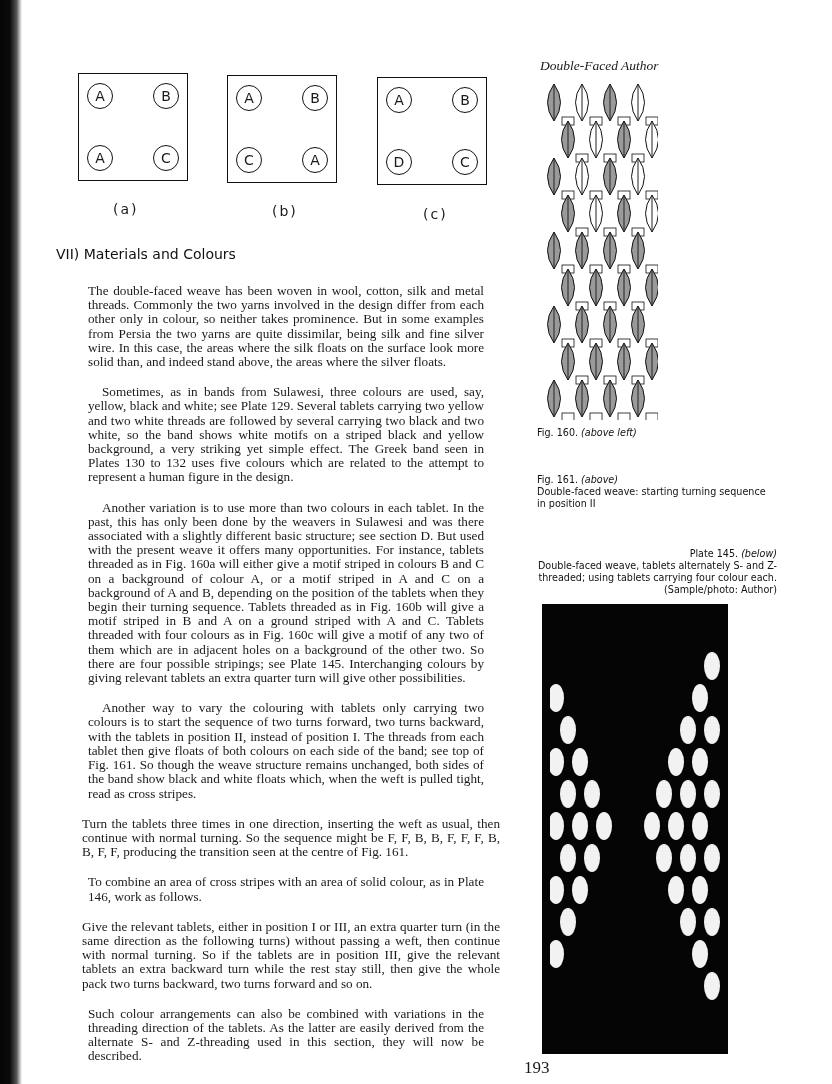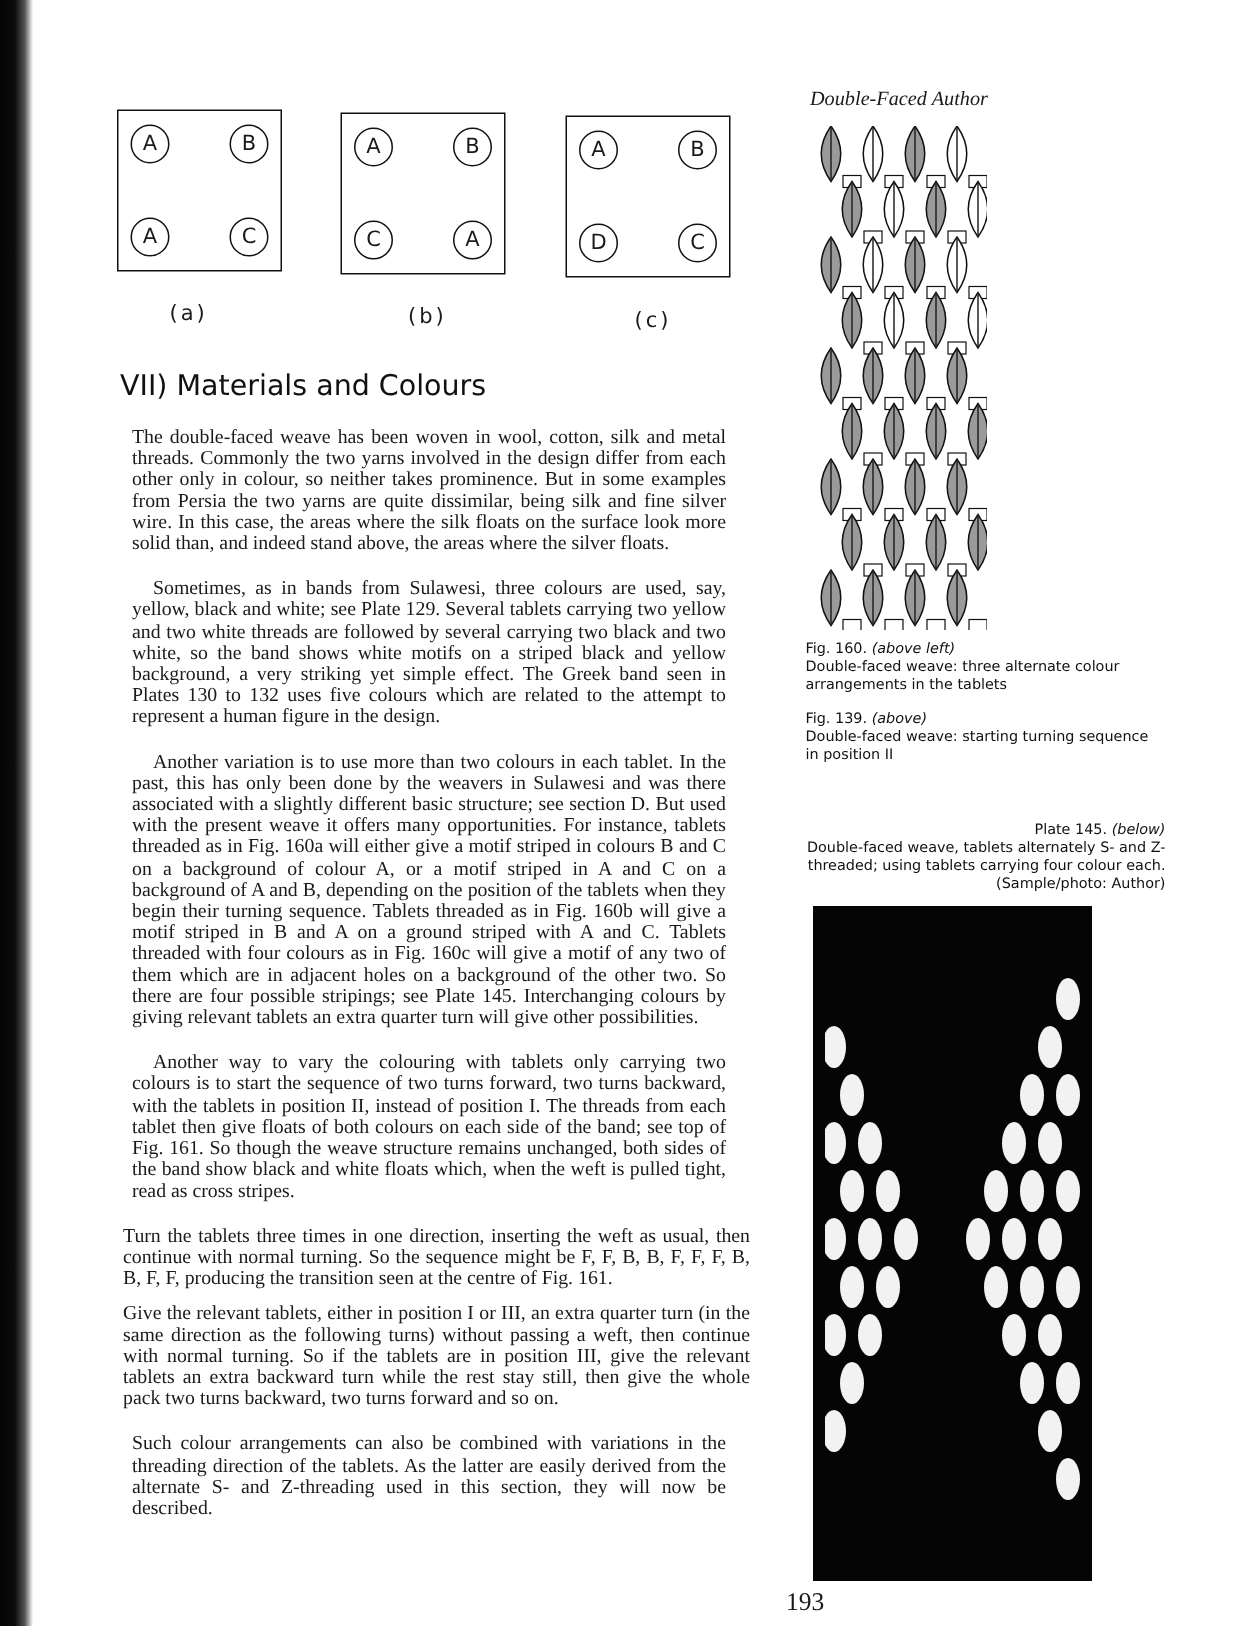--- a/index.html
+++ b/index.html
@@ -23,22 +23,22 @@
     display: flex; align-items: center; justify-content: center; background: #fff;
   }
   .hole.tl { left: 8px; top: 9px; }
   .hole.tr { right: 8px; top: 9px; }
   .hole.bl { left: 8px; bottom: 9px; }
   .hole.br { right: 8px; bottom: 9px; }
   .fig-label {
     position: absolute; font-family: "DejaVu Sans", sans-serif; font-size: 14px; letter-spacing: 2px;
   }
   .section-heading {
-    position: absolute; left: 80px; top: 246px;
-    font-family: "DejaVu Sans", sans-serif; font-size: 19px; color: #111;
+    position: absolute; left: 56px; top: 246px;
+    font-family: "DejaVu Sans", sans-serif; font-size: 14px; color: #111;
   }
   .body-col {
     position: absolute; left: 72px; top: 268px; width: 428px;
     font-size: 13.2px; line-height: 14.2px; text-align: justify;
   }
   .body-col p { margin: 16px; }
   .body-col p.indent { text-indent: 14px; }
   .body-col p.quote { margin: 9px 0 6px 10px; }
   .running-head {
     position: absolute; left: 540px; top: 58px; font-style: italic; font-size: 13.5px;
@@ -86,20 +86,21 @@
 </div>
 
 <div class="section-heading">VII) Materials and Colours</div>
 
 <div class="body-col">
   <p>The double-faced weave has been woven in wool, cotton, silk and metal threads. Commonly the two yarns involved in the design differ from each other only in colour, so neither takes prominence. But in some examples from Persia the two yarns are quite dissimilar, being silk and fine silver wire. In this case, the areas where the silk floats on the surface look more solid than, and indeed stand above, the areas where the silver floats.</p>
   <p class="indent">Sometimes, as in bands from Sulawesi, three colours are used, say, yellow, black and white; see Plate 129. Several tablets carrying two yellow and two white threads are followed by several carrying two black and two white, so the band shows white motifs on a striped black and yellow background, a very striking yet simple effect. The Greek band seen in Plates 130 to 132 uses five colours which are related to the attempt to represent a human figure in the design.</p>
   <p class="indent">Another variation is to use more than two colours in each tablet. In the past, this has only been done by the weavers in Sulawesi and was there associated with a slightly different basic structure; see section D. But used with the present weave it offers many opportunities. For instance, tablets threaded as in Fig. 160a will either give a motif striped in colours B and C on a background of colour A, or a motif striped in A and C on a background of A and B, depending on the position of the tablets when they begin their turning sequence. Tablets threaded as in Fig. 160b will give a motif striped in B and A on a ground striped with A and C. Tablets threaded with four colours as in Fig. 160c will give a motif of any two of them which are in adjacent holes on a background of the other two. So there are four possible stripings; see Plate 145. Interchanging colours by giving relevant tablets an extra quarter turn will give other possibilities.</p>
   <p class="indent">Another way to vary the colouring with tablets only carrying two colours is to start the sequence of two turns forward, two turns backward, with the tablets in position II, instead of position I. The threads from each tablet then give floats of both colours on each side of the band; see top of Fig. 161. So though the weave structure remains unchanged, both sides of the band show black and white floats which, when the weft is pulled tight, read as cross stripes.</p>
   <p class="quote">Turn the tablets three times in one direction, inserting the weft as usual, then continue with normal turning. So the sequence might be F, F, B, B, F, F, F, B, B, F, F, producing the transition seen at the centre of Fig. 161.</p>
+  <p>To combine an area of cross stripes with an area of solid colour, as in Plate 146, work as follows.</p>
   <p class="quote">Give the relevant tablets, either in position I or III, an extra quarter turn (in the same direction as the following turns) without passing a weft, then continue with normal turning. So if the tablets are in position III, give the relevant tablets an extra backward turn while the rest stay still, then give the whole pack two turns backward, two turns forward and so on.</p>
   <p>Such colour arrangements can also be combined with variations in the threading direction of the tablets. As the latter are easily derived from the alternate S- and Z-threading used in this section, they will now be described.</p>
 </div>
 
 <div class="running-head">Double-Faced Author</div>
 
 <svg class="weave-drawing" viewBox="0 0 114 336">
   <rect x="0" y="0" width="114" height="336" fill="#fff"></rect>
   <g id="weave-g">
       <path d="M10 0 Q23 18.5 10 37 Q-3 18.5 10 0Z" fill="#9a9a9a" stroke="#111" stroke-width="1"></path>
@@ -209,25 +210,24 @@
       <rect x="74" y="329" width="12" height="8" fill="#fff" stroke="#111" stroke-width="0.8"></rect>
       <path d="M94 296 Q107 314.5 94 333 Q81 314.5 94 296Z" fill="#9a9a9a" stroke="#111" stroke-width="1"></path>
       <line x1="94" x2="94" y1="296" y2="333" stroke="#222" stroke-width="1"></line>
       <rect x="102" y="329" width="12" height="8" fill="#fff" stroke="#111" stroke-width="0.8"></rect>
     </g>
 </svg>
 
 <div class="caption" style="top:427px;">
   <span>Fig. 160.</span>
   <span class="it">(above left)</span><br>
-  <span>Double-faced weave: three alternate colour arrangements in the tablets</span>
 </div>
 
 <div class="caption" style="top:474px;">
-  <span>Fig. 139.</span>
+  <span>Fig. 161.</span>
   <span class="it">(above)</span><br>
   <span>Double-faced weave: starting turning sequence in position II</span>
 </div>
 
 <div class="caption" style="top:548px;text-align:right;">
   <span>Plate 145.</span>
   <span class="it">(below)</span><br>
   <span>Double-faced weave, tablets alternately S- and Z-threaded; using tablets carrying four colour each. (Sample/photo: Author)</span>
 </div>
 

